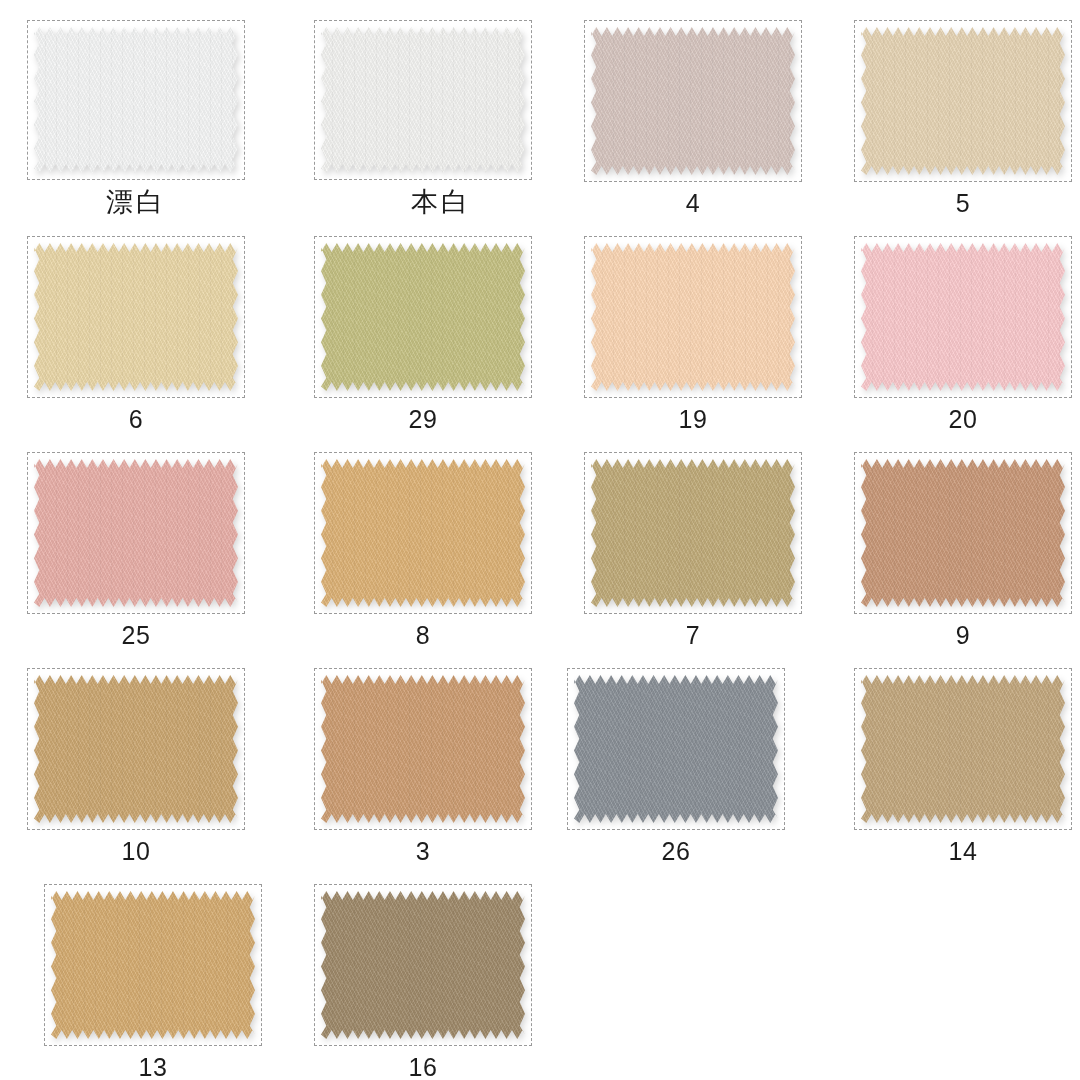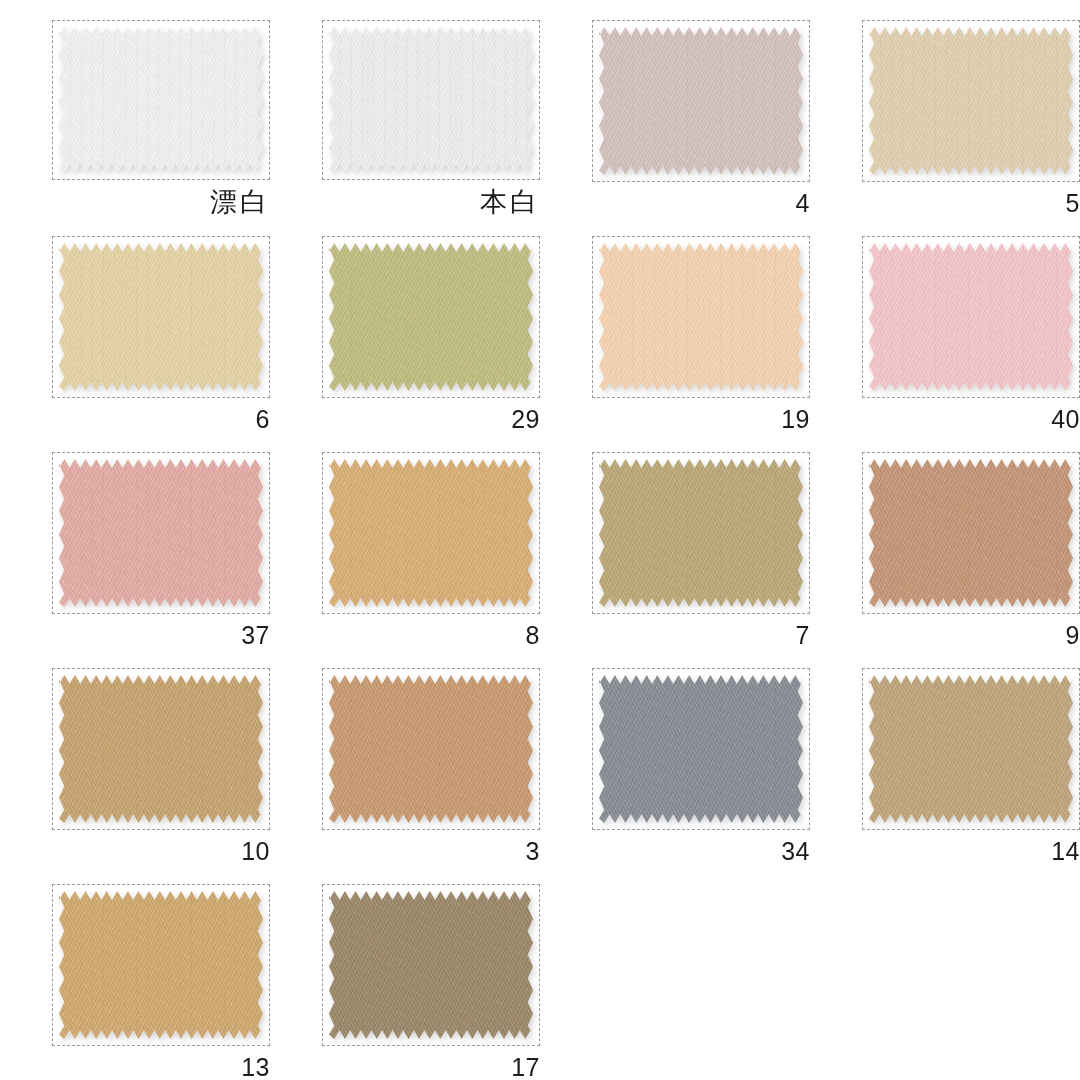--- a/index.html
+++ b/index.html
@@ -21,21 +21,21 @@
     grid-template-columns: repeat(4, 270px);
     grid-template-rows: repeat(5, 216px);
   }
 
   .swatch-cell {
     position: relative;
     width: 270px;
     height: 216px;
     display: flex;
     flex-direction: column;
-    align-items: flex-end;
+    align-items: center;
     justify-content: flex-start;
     padding-left: 36px;
   }
 
   
   .swatch-frame {
     position: relative;
     width: 218px;
     height: 166px;
     margin-top: 20px;
@@ -183,29 +183,29 @@
         </div>
       </div>
       <div class="swatch-label">19</div>
     </div>
     <div class="swatch-cell col-3">
       <div class="swatch-frame">
         <div class="fabric">
           <div class="fabric-inner" style="background: rgb(250, 201, 204);"></div>
         </div>
       </div>
-      <div class="swatch-label">40</div>
+      <div class="swatch-label">20</div>
     </div>
     <div class="swatch-cell col-0">
       <div class="swatch-frame">
         <div class="fabric">
           <div class="fabric-inner" style="background: rgb(232, 175, 168);"></div>
         </div>
       </div>
-      <div class="swatch-label">37</div>
+      <div class="swatch-label">25</div>
     </div>
     <div class="swatch-cell col-1">
       <div class="swatch-frame">
         <div class="fabric">
           <div class="fabric-inner" style="background: rgb(221, 178, 118);"></div>
         </div>
       </div>
       <div class="swatch-label">8</div>
     </div>
     <div class="swatch-cell col-2">
@@ -239,21 +239,21 @@
         </div>
       </div>
       <div class="swatch-label">3</div>
     </div>
     <div class="swatch-cell col-0">
       <div class="swatch-frame">
         <div class="fabric">
           <div class="fabric-inner" style="background: rgb(138, 144, 151);"></div>
         </div>
       </div>
-      <div class="swatch-label">34</div>
+      <div class="swatch-label">26</div>
     </div>
     <div class="swatch-cell col-1">
       <div class="swatch-frame">
         <div class="fabric">
           <div class="fabric-inner" style="background: rgb(195, 168, 126);"></div>
         </div>
       </div>
       <div class="swatch-label">14</div>
     </div>
     <div class="swatch-cell col-2">
@@ -263,15 +263,15 @@
         </div>
       </div>
       <div class="swatch-label">13</div>
     </div>
     <div class="swatch-cell col-3">
       <div class="swatch-frame">
         <div class="fabric">
           <div class="fabric-inner" style="background: rgb(159, 138, 106);"></div>
         </div>
       </div>
-      <div class="swatch-label">17</div>
+      <div class="swatch-label">16</div>
     </div>
   </div>
 
 </body></html>

